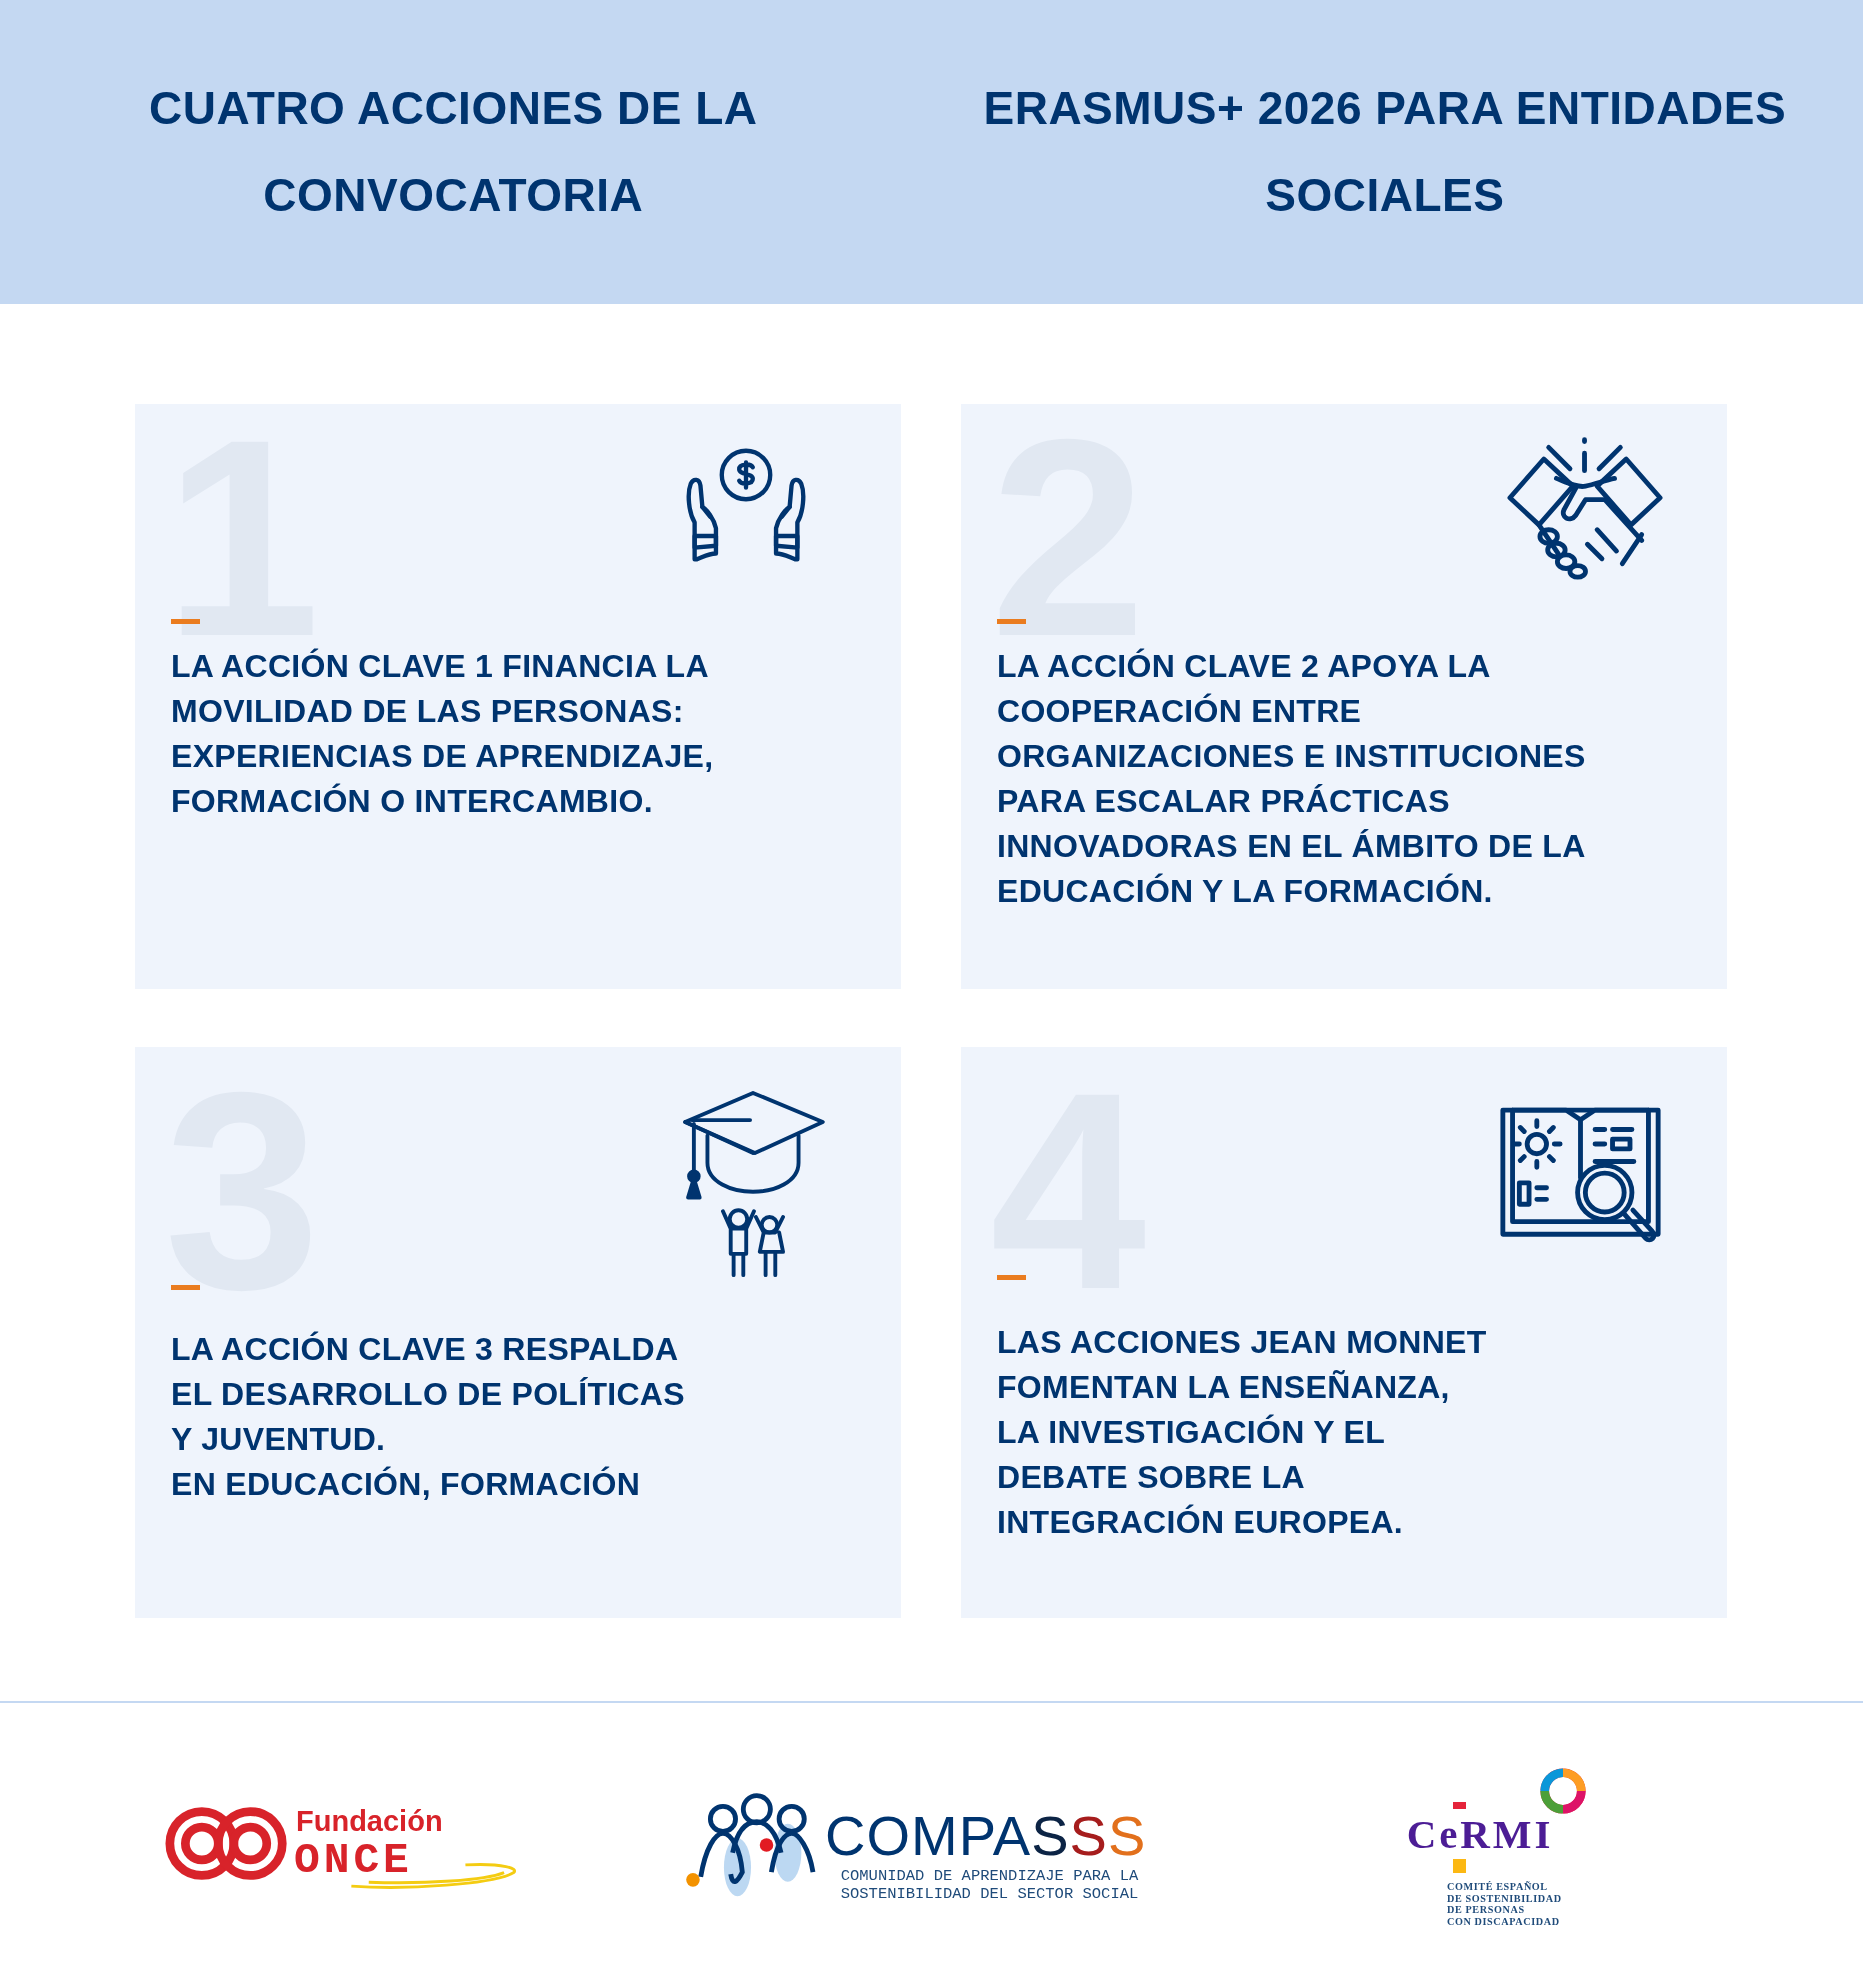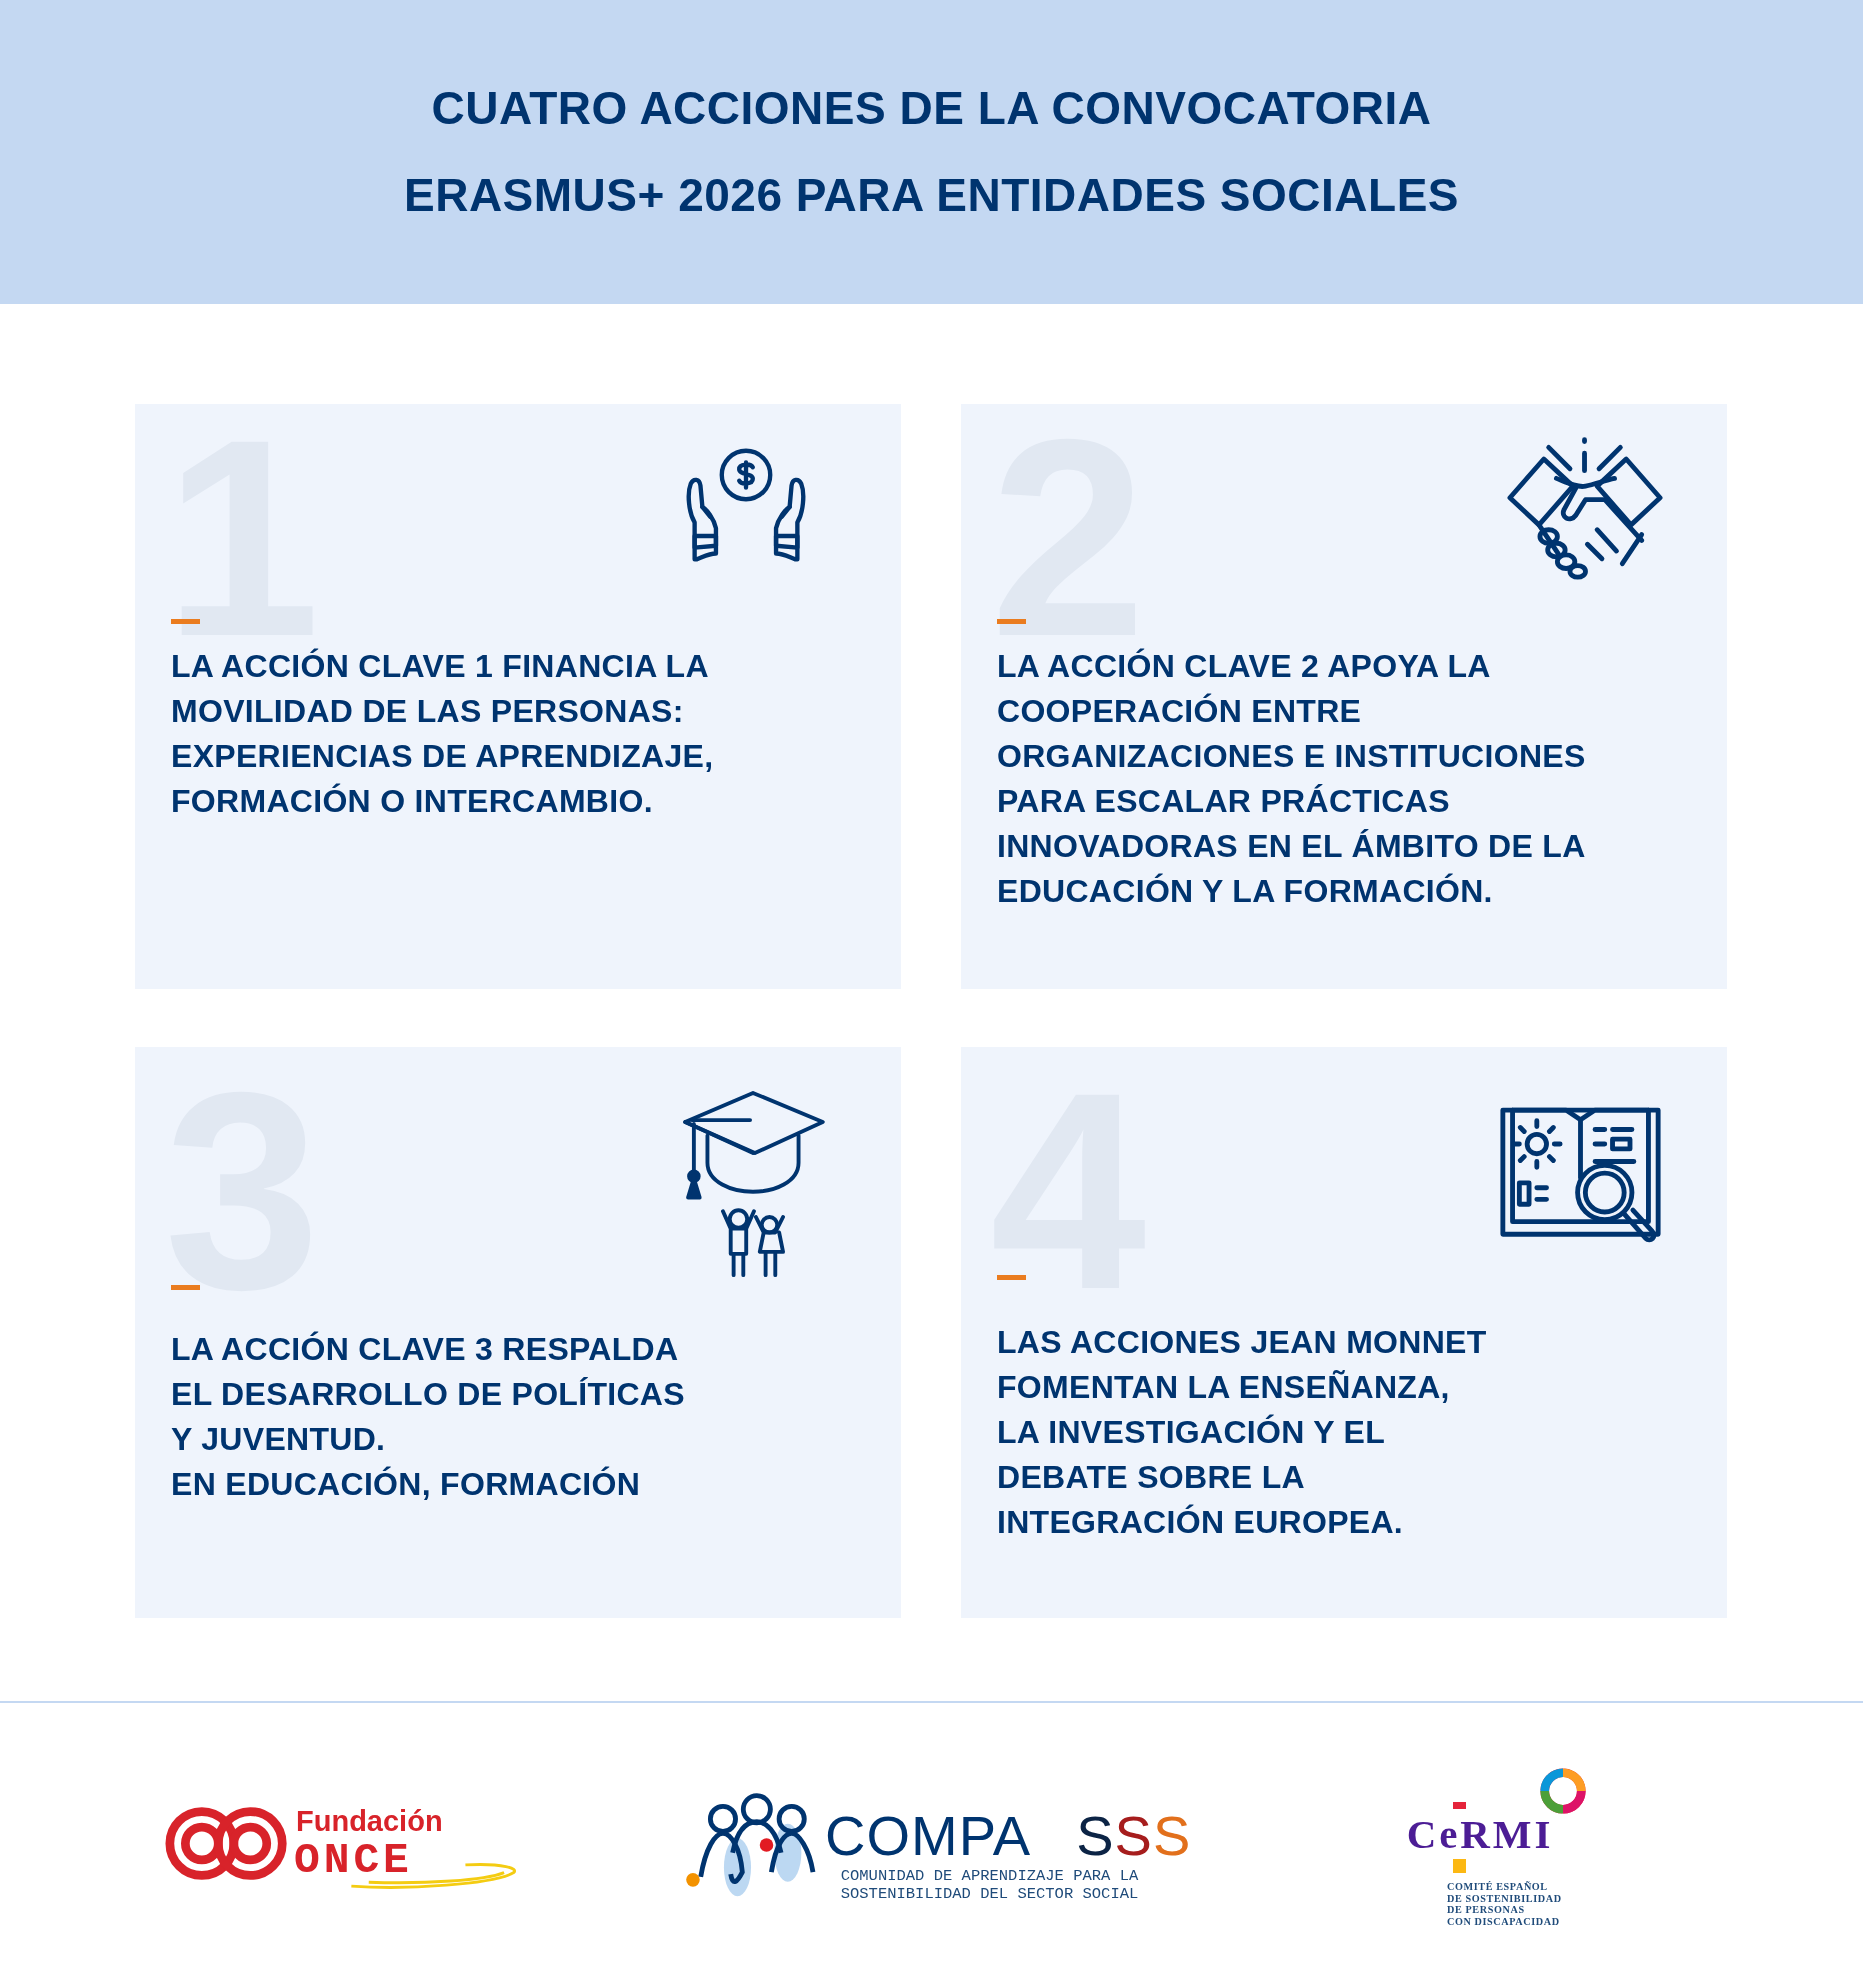--- a/index.html
+++ b/index.html
@@ -2,21 +2,21 @@
 <html><head>
 <meta charset="utf-8">
 <style>
   * { box-sizing: border-box; margin: 0; padding: 0; }
   html, body { width: 1863px; height: 1984px; background: #ffffff; overflow: hidden; }
   body { position: relative; font-family: "Liberation Sans", "DejaVu Sans", sans-serif; color: #00346f; }
 
   .header {
     position: absolute; left: 0; top: 0; width: 1863px; height: 304px;
     background: #c4d8f2;
-    display: flex; flex-direction: column; align-items: center; justify-content: center;
+    display: flex; align-items: center; justify-content: center;
   }
   .header .title-line {
     font-family: "Liberation Sans", sans-serif;
     font-weight: 700; font-size: 46px; line-height: 87px; letter-spacing: 0.5px;
     color: #00346f; text-align: center;
   }
 
   .card {
     position: absolute; background: #eff4fc; width: 766px;
   }
@@ -63,21 +63,21 @@
 
   .logo { position: absolute; }
   .logo-once { left: 165px; top: 1795px; width: 349px; height: 97px; }
   .logo-compass { left: 679px; top: 1785px; width: 514px; height: 121px; }
   .logo-cermi { left: 1397px; top: 1766px; width: 204px; height: 170px; }
 
   .once-word1 { position: absolute; left: 131px; top: 9.7px; font-size: 29px; font-weight: 700; color: #d8232a; }
   .once-word2 { position: absolute; left: 129px; top: 41px; font-size: 43px; font-weight: 900; color: #d8232a; letter-spacing: 3.9px; font-family: Liberation Mono, monospace; }
 
   .compass-word { position: absolute; left: 146px; top: 17.5px; font-size: 56px; font-weight: 400; color: #00346f; letter-spacing: 1px; }
-  .compass-sss { letter-spacing: 1px; margin-left: 45px; }
+  .compass-sss { letter-spacing: 1px; }
   .compass-s1 { color: #0c2445; } .compass-s2 { color: #a61d1d; } .compass-s3 { color: #e2701c; }
   .compass-sub { position: absolute; left: 155px; top: 82px; font-size: 15.5px; line-height: 18.4px; color: #1f4b7a; text-align: center; width: 311px; font-family: Liberation Mono, monospace; }
 
   .cermi-word { position: absolute; left: 9.7px; top: 44px; font-family: "Liberation Serif", serif; font-size: 41px; font-weight: 700; color: #4c1d95; letter-spacing: 2.9px; }
   .cermi-sub { position: absolute; left: 50px; top: 115px; font-family: "Liberation Serif", serif; font-size: 10.2px; font-weight: 700; line-height: 11.6px; color: #1f4b7a; letter-spacing: 0.6px; }
 </style>
 </head>
 <body>
 
 <header class="header">

